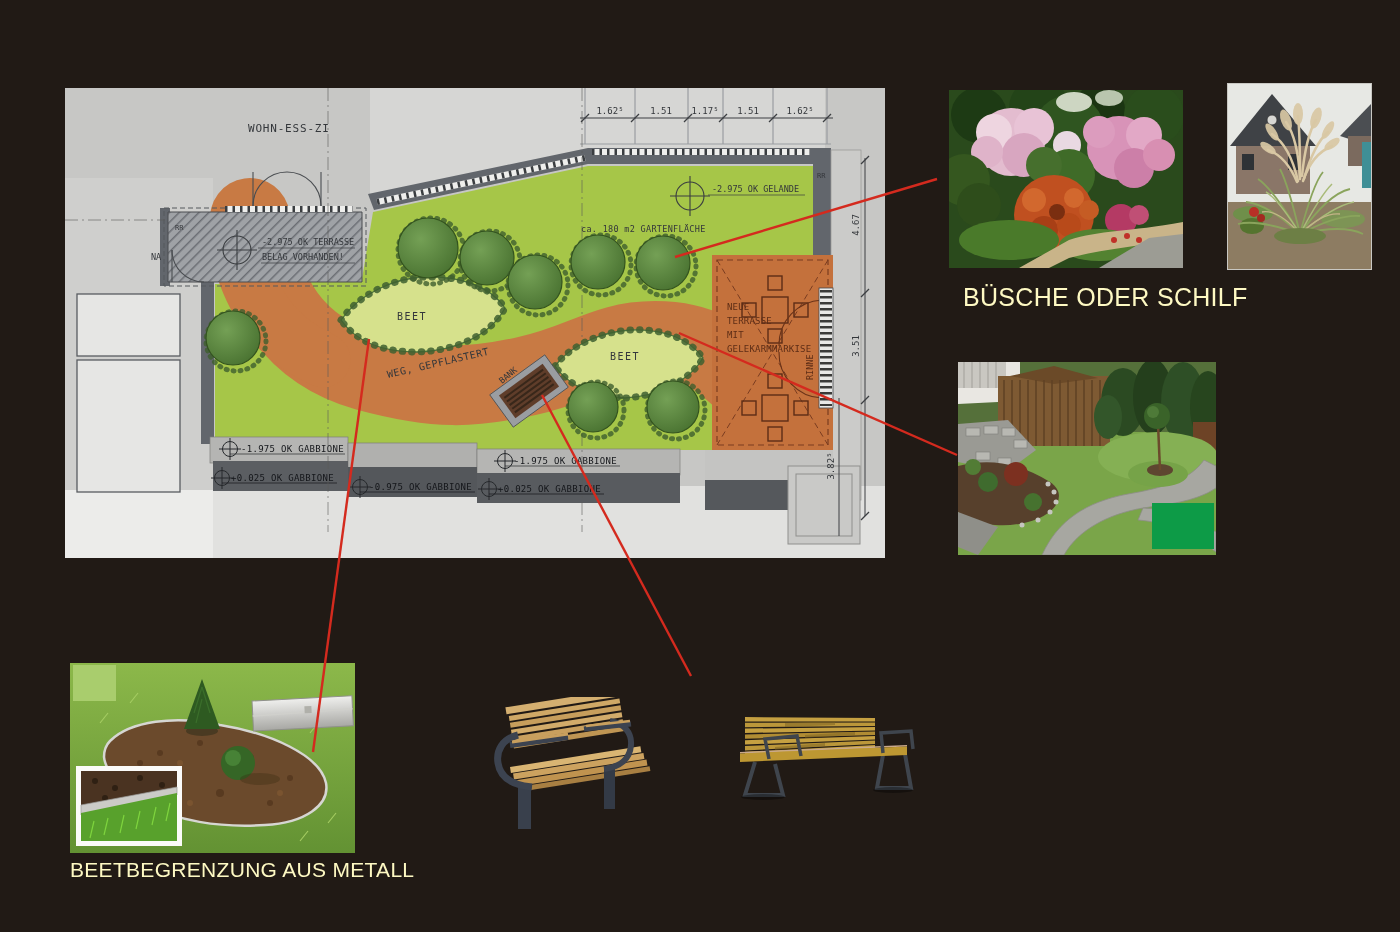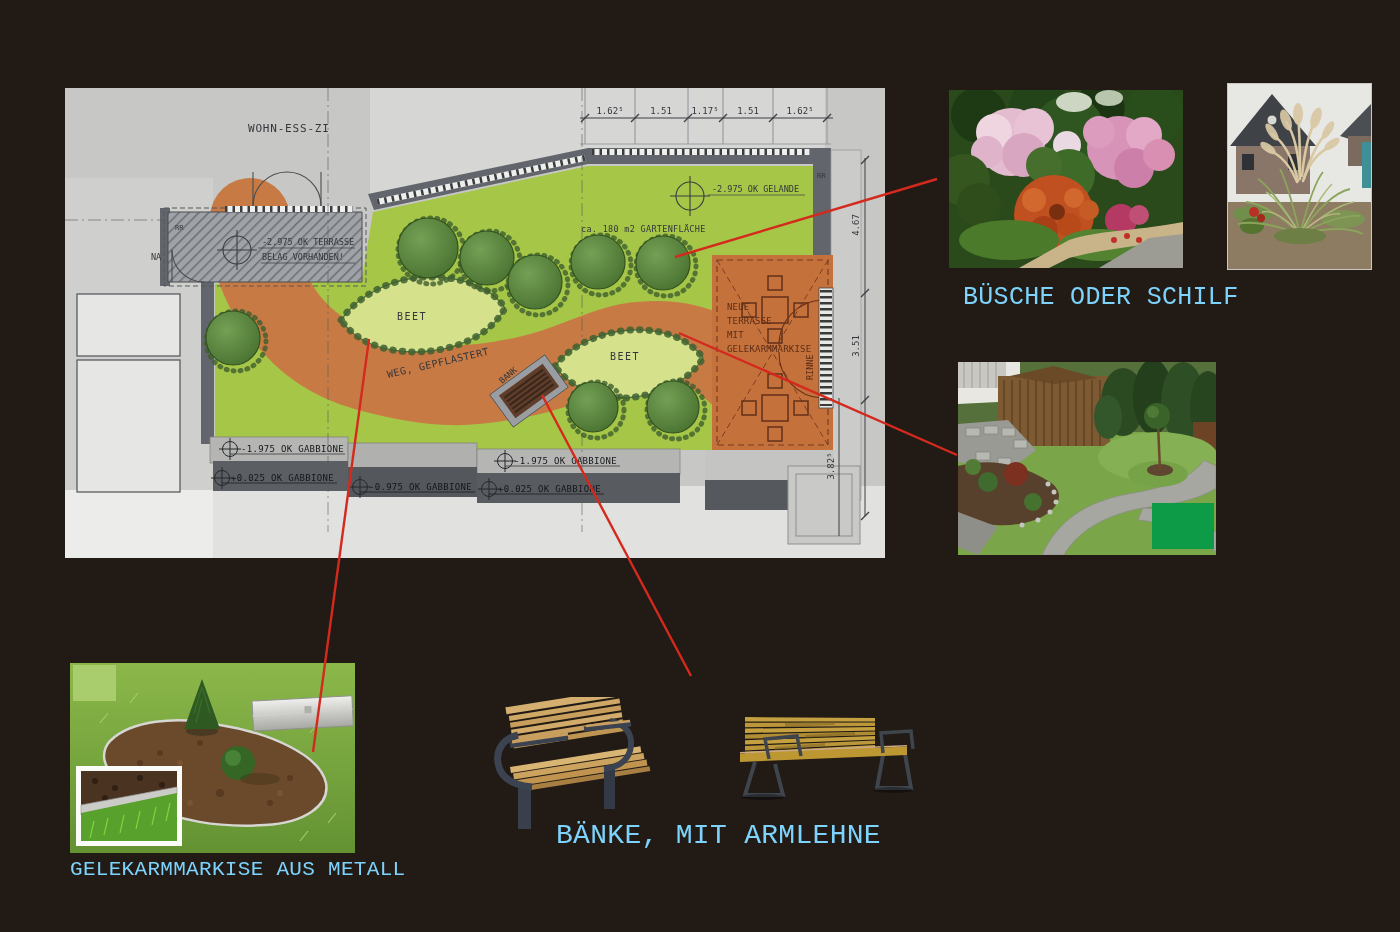--- a/index.html
+++ b/index.html
@@ -1,20 +1,20 @@
 <!DOCTYPE html>
 <html><head>
 <meta charset="utf-8">
 <style>
   html,body{margin:0;padding:0;background:#211a15;}
   .slide{position:relative;width:1400px;height:932px;background:#211a15;overflow:hidden;
          font-family:"Liberation Sans",sans-serif;}
   .abs{position:absolute;}
   .photo{position:absolute;overflow:hidden;}
-  .slide-label{position:absolute;color:#7dd3fc;font-family:Liberation Mono, monospace;
+  .slide-label{position:absolute;color:#fef9c3;font-family:Liberation Sans, sans-serif;
                font-weight:400;letter-spacing:.3px;white-space:nowrap;}
   .pt{font-family:"DejaVu Sans Mono",monospace;fill:#34373b;}
   .pbrown{font-family:"DejaVu Sans Mono",monospace;fill:#5d2d16;}
   .pdark{font-family:"DejaVu Sans Mono",monospace;fill:#14161a;}
   svg{display:block;}
   #connector-overlay{position:absolute;left:0;top:0;pointer-events:none;}
 </style>
 </head>
 <body>
 
@@ -535,21 +535,21 @@
             <line x1="34" y1="172" x2="38" y2="155"></line>
             <line x1="50" y1="170" x2="54" y2="152"></line>
           <line x1="66" y1="166" x2="70" y2="148"></line>
             <line x1="82" y1="162" x2="86" y2="144"></line>
             <line x1="96" y1="158" x2="100" y2="140"></line>
         </g>
       </g>
     </svg>
   </div>
 
-  <div class="slide-label" style="left:70px;top:858px;font-size:21px;">GELEKARMMARKISE AUS METALL</div>
+  <div class="slide-label" style="left:70px;top:858px;font-size:21px;">BEETBEGRENZUNG AUS METALL</div>
 
   <div class="photo" style="left:480px;top:697px;width:175px;height:135px;overflow:visible;">
     <svg viewBox="0 0 175 135" width="175" height="135">
       <g transform="translate(28,14) rotate(-9)">
         <rect x="-2" y="-4" width="116" height="7" fill="#d4af70"></rect>
         <rect x="0" y="5" width="112" height="5" fill="#cfa866"></rect>
         <rect x="0" y="12" width="112" height="5" fill="#c79e5c"></rect>
         <rect x="0" y="19" width="112" height="5" fill="#d2ab6a"></rect>
         <rect x="0" y="26" width="112" height="5" fill="#c89f5e"></rect>
         <rect x="0" y="33" width="112" height="5" fill="#bf9553"></rect>
@@ -595,21 +595,20 @@
       <polygon points="5,48.5 172,41.5 172,50 5,57" fill="#bd9732"></polygon>
       <g fill="none" stroke="#3f454d" stroke-width="3.5">
         <path d="M 34,54 L 30,34 L 62,31 L 66,51"></path>
         <path d="M 148,48 L 146,28 L 176,26 L 178,44"></path>
       </g>
       <ellipse cx="28" cy="92" rx="22" ry="3" fill="#000" opacity="0.35"></ellipse>
       <ellipse cx="158" cy="85" rx="20" ry="3" fill="#000" opacity="0.35"></ellipse>
     </svg>
   </div>
 
-  <div class="slide-label" style="left:556px;top:820px;font-size:28px;">BÄNKE, MIT ARMLEHNE</div>
 
   <svg id="connector-overlay" width="1400" height="932" viewBox="0 0 1400 932">
     <line x1="675" y1="257" x2="937" y2="179" stroke-width="2.4" stroke="#d42a1e"></line>
     <line x1="679" y1="333" x2="957" y2="455" stroke-width="2.4" stroke="#d42a1e"></line>
     <line x1="369" y1="339" x2="313" y2="752" stroke-width="2.4" stroke="#d42a1e"></line>
     <line x1="542" y1="395" x2="691" y2="676" stroke-width="2.4" stroke="#d42a1e"></line>
   </svg>
 
 </div>
 

